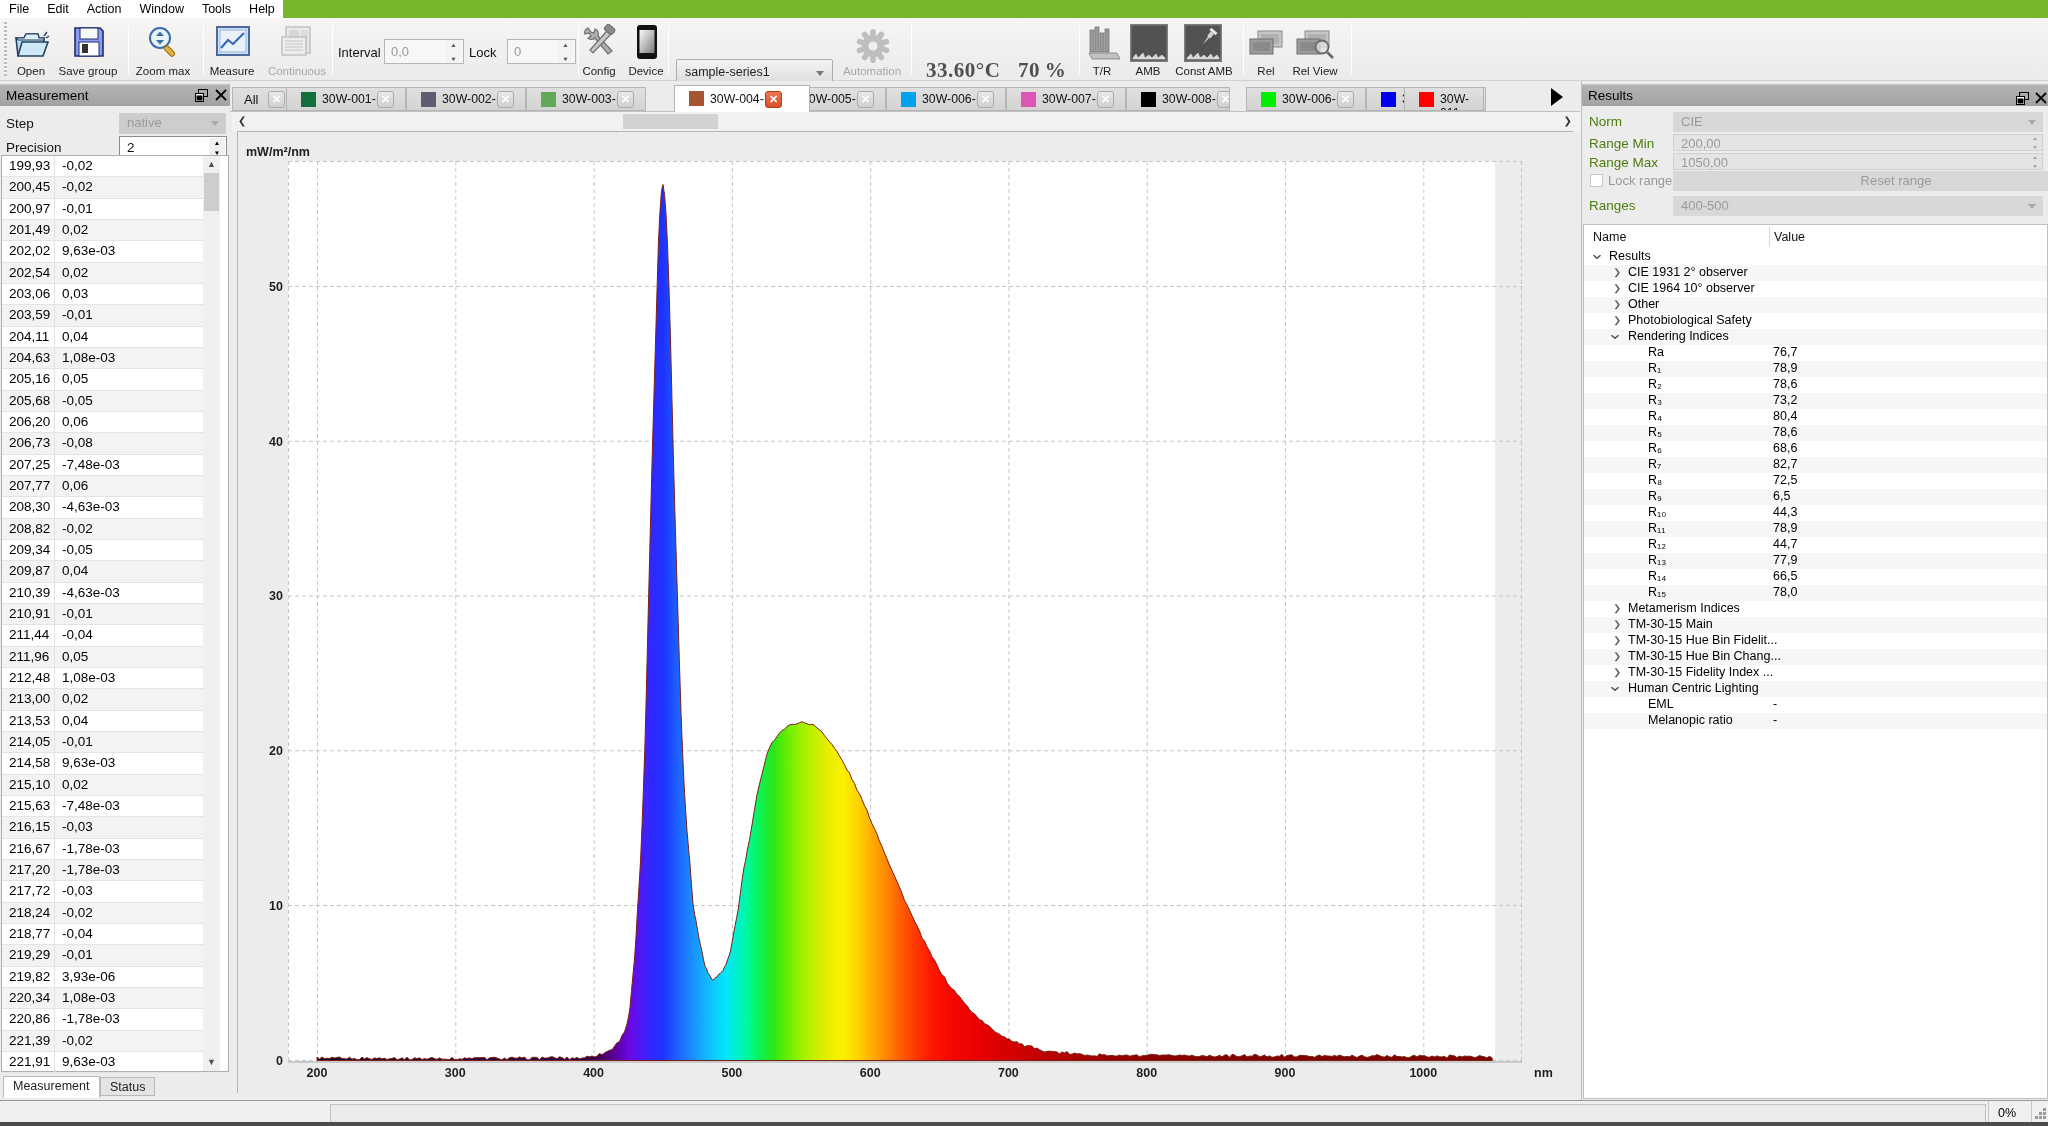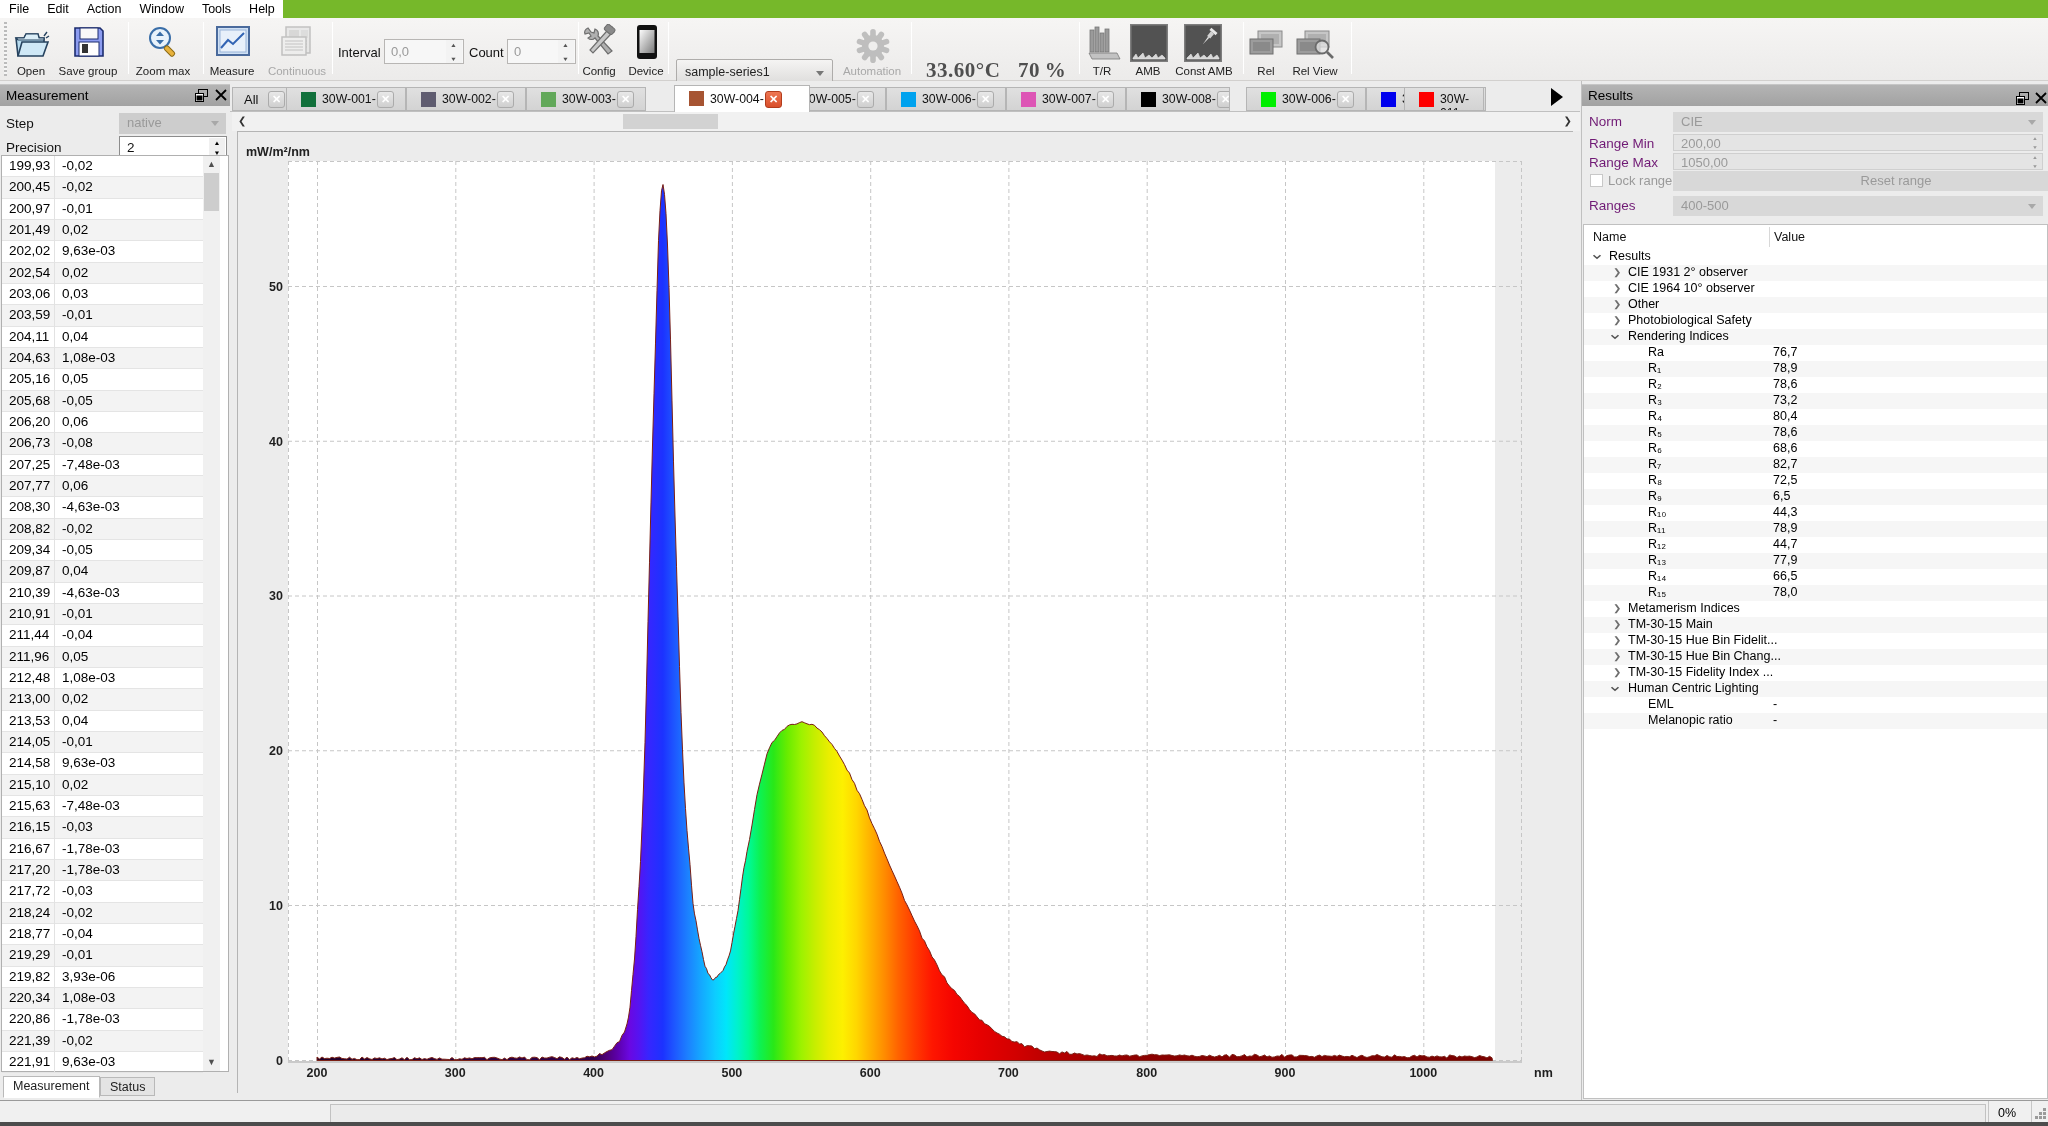--- a/index.html
+++ b/index.html
@@ -52,21 +52,21 @@
 .ctab.sel .cx{top:5px;background:linear-gradient(#ee7753,#d94e2a);border-color:#b23c1c}
 .ctlbl{position:absolute;top:4px}
 .ctab.sel .ctlbl{top:6px}
 
 #chartwrap{left:237px;top:131px;width:1336px;height:962px;background:#fff;border:1px solid #b4b4b4}
 #scrollrow{left:232px;top:112px;width:1348px;height:19px;background:#f1f1f1}
 #scrollrow .th{position:absolute;left:391px;top:2px;width:95px;height:15px;background:#d2d2d2}
 .sarr{position:absolute;top:3px;font-size:10px;color:#333}
 
 #rpanel{left:1581px;top:81px;width:467px;height:1019px;background:#ececec;border-left:1px solid #c0c0c0}
-.rlabel{position:absolute;font-size:13.5px;color:#701a75}
+.rlabel{position:absolute;font-size:13.5px;color:#4d7c0f}
 .rlabel.dis{color:#9a9a9a}
 .dcombo{position:absolute;left:91px;width:370px;height:20px;background:#d8d8d8;color:#9a9a9a;font-size:13px}
 .dcombo .txt{position:absolute;left:8px;top:2px}
 .dcombo:after{content:"";position:absolute;right:7px;top:8px;border:4px solid transparent;border-top:5px solid #a8a8a8}
 .dspin{position:absolute;left:91px;width:370px;height:17px;background:#e4e4e4;border:1px solid #cfcfcf;color:#9a9a9a;font-size:13px}
 .dspin .txt{position:absolute;left:7px;top:1px}
 .dspin:before{content:"▲";position:absolute;right:4px;top:0px;font-size:6px;color:#999;transform:scaleY(.8)}
 .dspin:after{content:"▼";position:absolute;right:4px;bottom:0px;font-size:6px;color:#999;transform:scaleY(.8)}
 #rtree{position:absolute;left:1px;top:143px;width:465px;height:875px;background:#fff;border:1px solid #c0c0c0}
 .rrow{position:absolute;left:0;width:463px;height:16px;font-size:12.5px;color:#000}
@@ -134,21 +134,21 @@
 <path d="M9,16 h18 M9,19 h18 M9,22 h18 M9,25 h12" stroke="#adadad" stroke-width="1.5"></path>
 <rect x="2" y="12" width="24" height="18" fill="#ececec" stroke="#9a9a9a" stroke-width="1.5"></rect>
 <path d="M5,16 h18 M5,19 h18 M5,22 h18 M5,25 h18" stroke="#b8b8b8" stroke-width="1.5"></path>
 </svg>
 <div class="tlabel dis" style="left:297px">Continuous</div>
 <div class="flabel" style="left:338px;top:27px;font-size:13px">Interval</div>
 <div class="spin" style="left:384px;top:21px;width:80px">
       <div class="txt">0,0</div>
       <div class="arr"></div>
     </div>
-<div class="flabel" style="left:469px;top:27px;font-size:13px">Count</div>
+<div class="flabel" style="left:469px;top:27px;font-size:13px">Lock</div>
 <div class="spin" style="left:507px;top:21px;width:69px">
       <div class="txt">0</div>
       <div class="arr"></div>
     </div>
 <svg class="abs" style="left:582px;top:6px" width="36" height="36" viewBox="0 0 36 36">
 <g stroke="#6e6e6e" fill="#b0b0b0">
 <path d="M6,4 C3,5 2,8 3,10 L7,9 L9,12 L6,14 C8,16 11,16 13,14 L26,30 L30,27 L16,12 C17,9 16,6 13,5 L12,9 L9,8 Z" stroke-width="1.2"></path>
 <path d="M28,4 L24,8 L8,26 L11,29 L28,11 L32,8 L30,3 Z" fill="#c8c8c8" stroke-width="1.2"></path>
 <rect x="23" y="2" width="10" height="7" rx="2" transform="rotate(40 28 5)" fill="#8a8a8a"></rect>
 </g>

